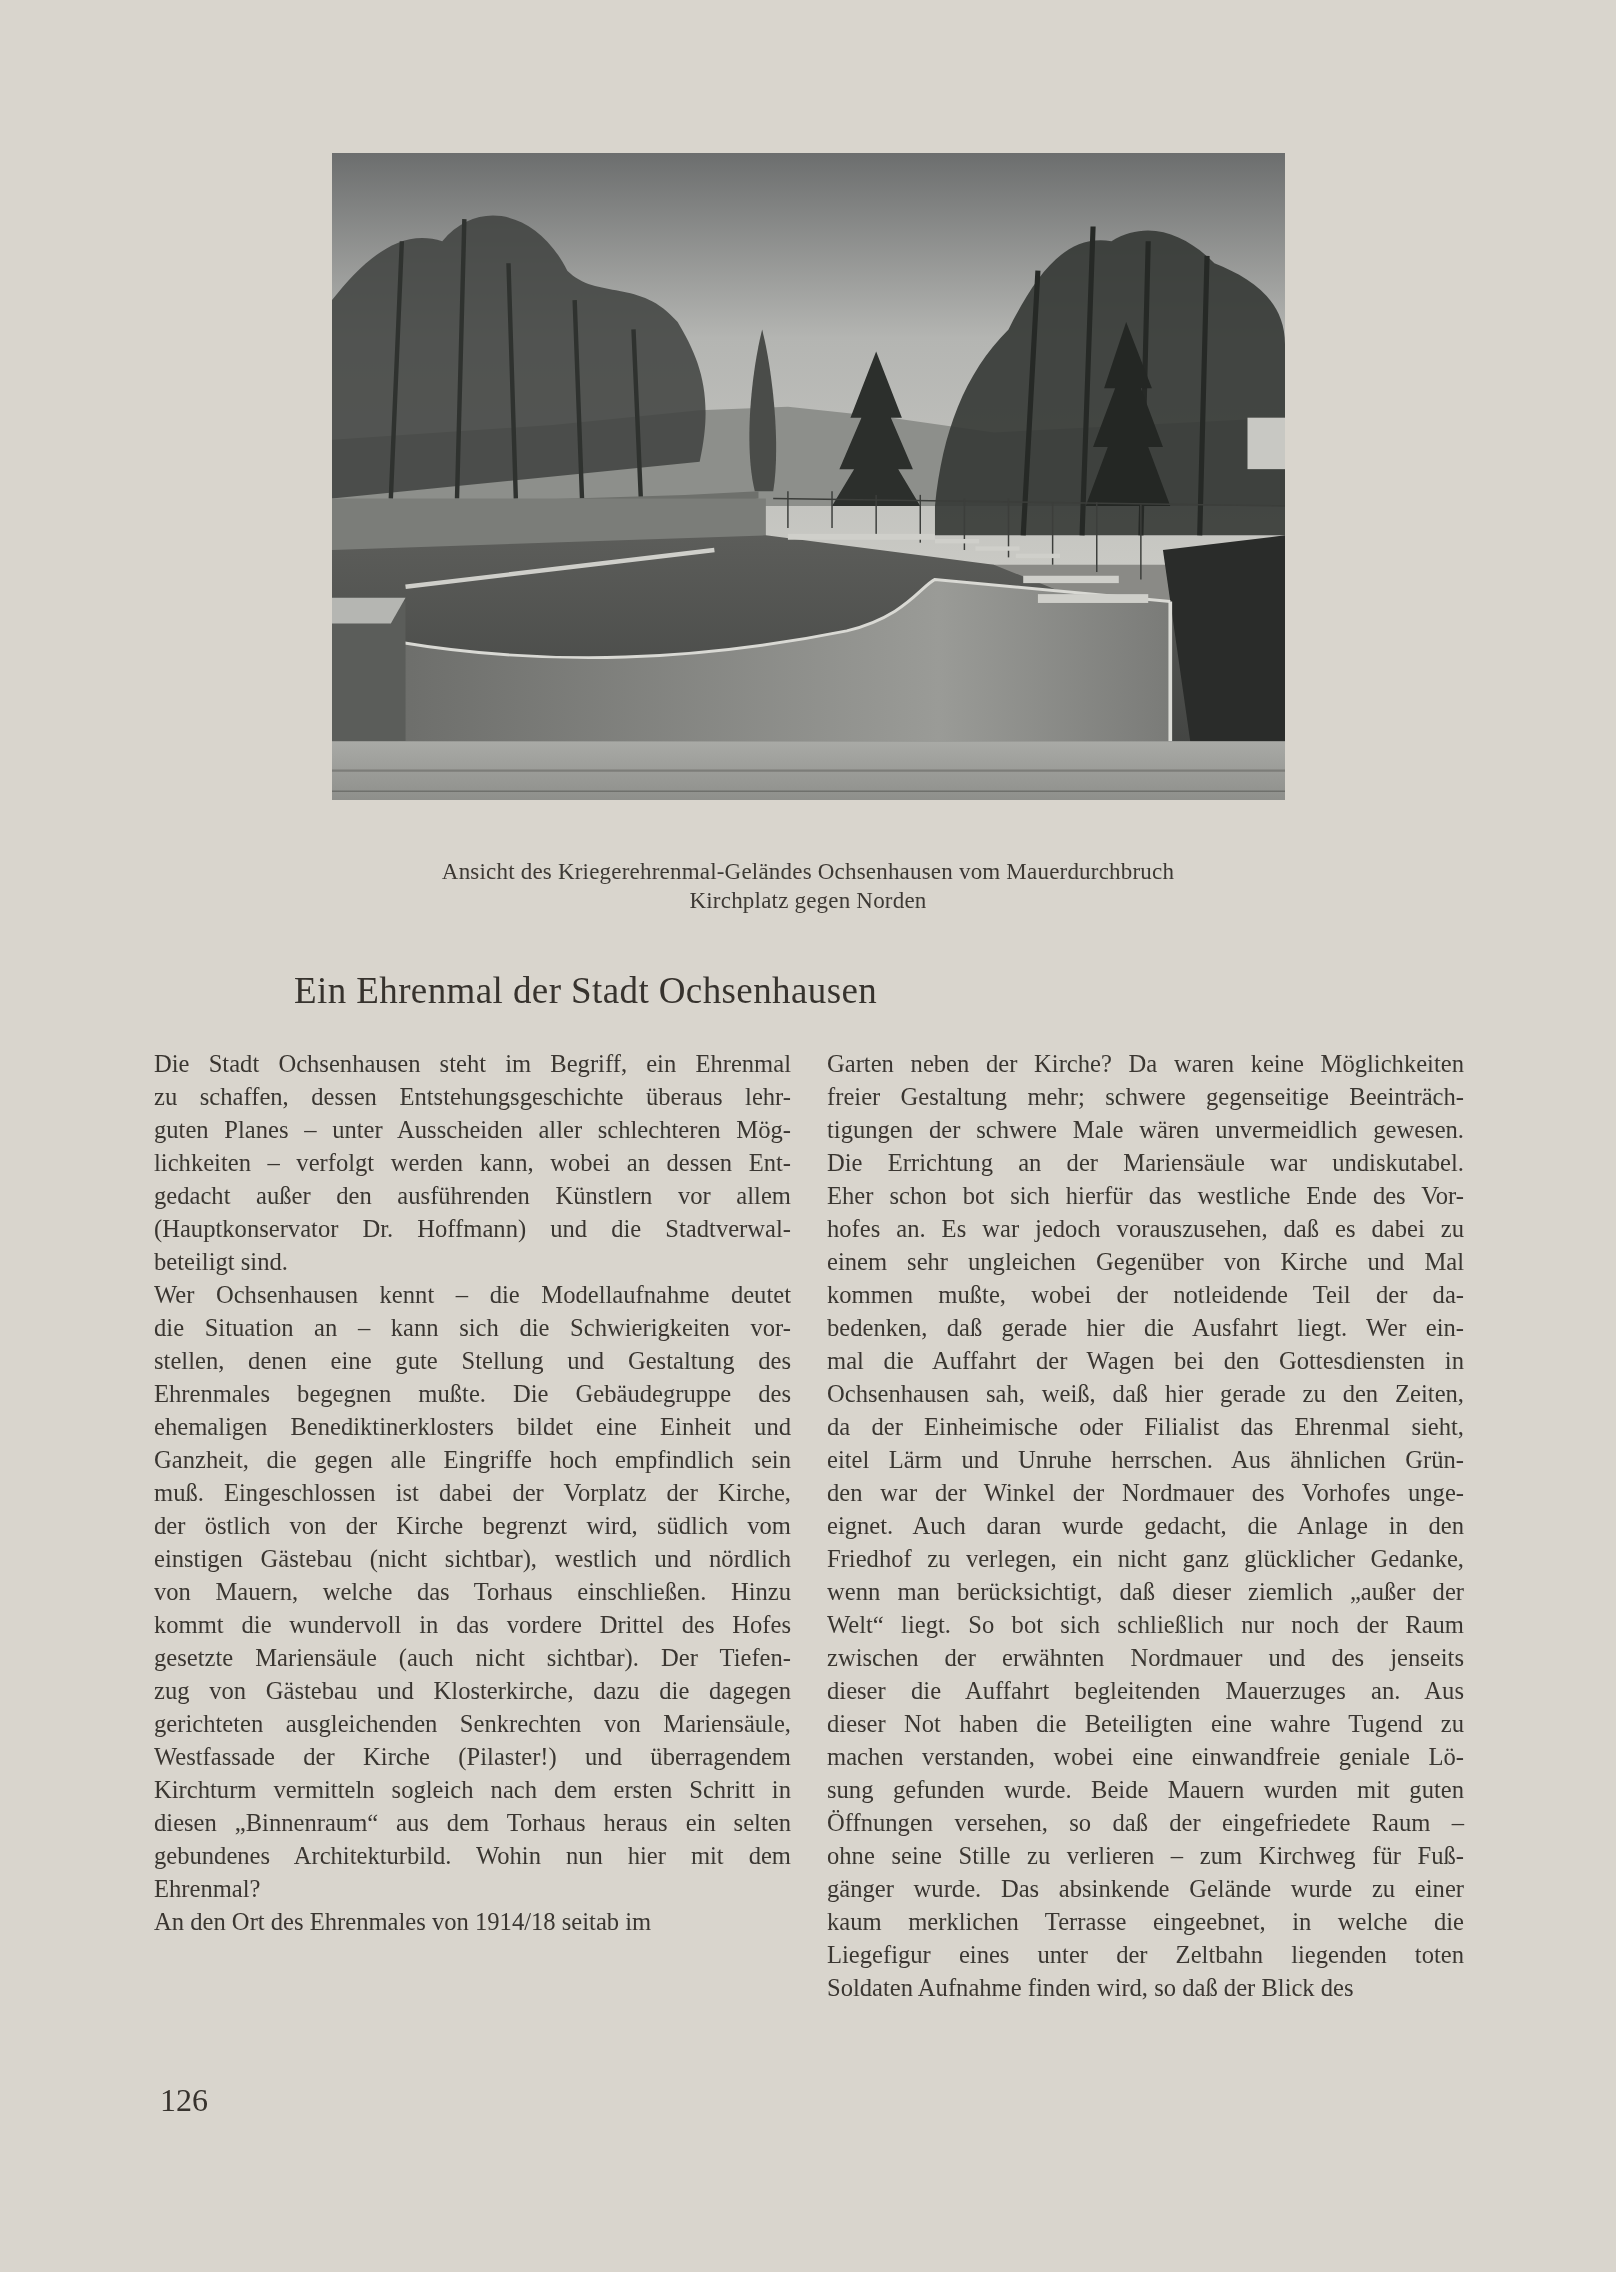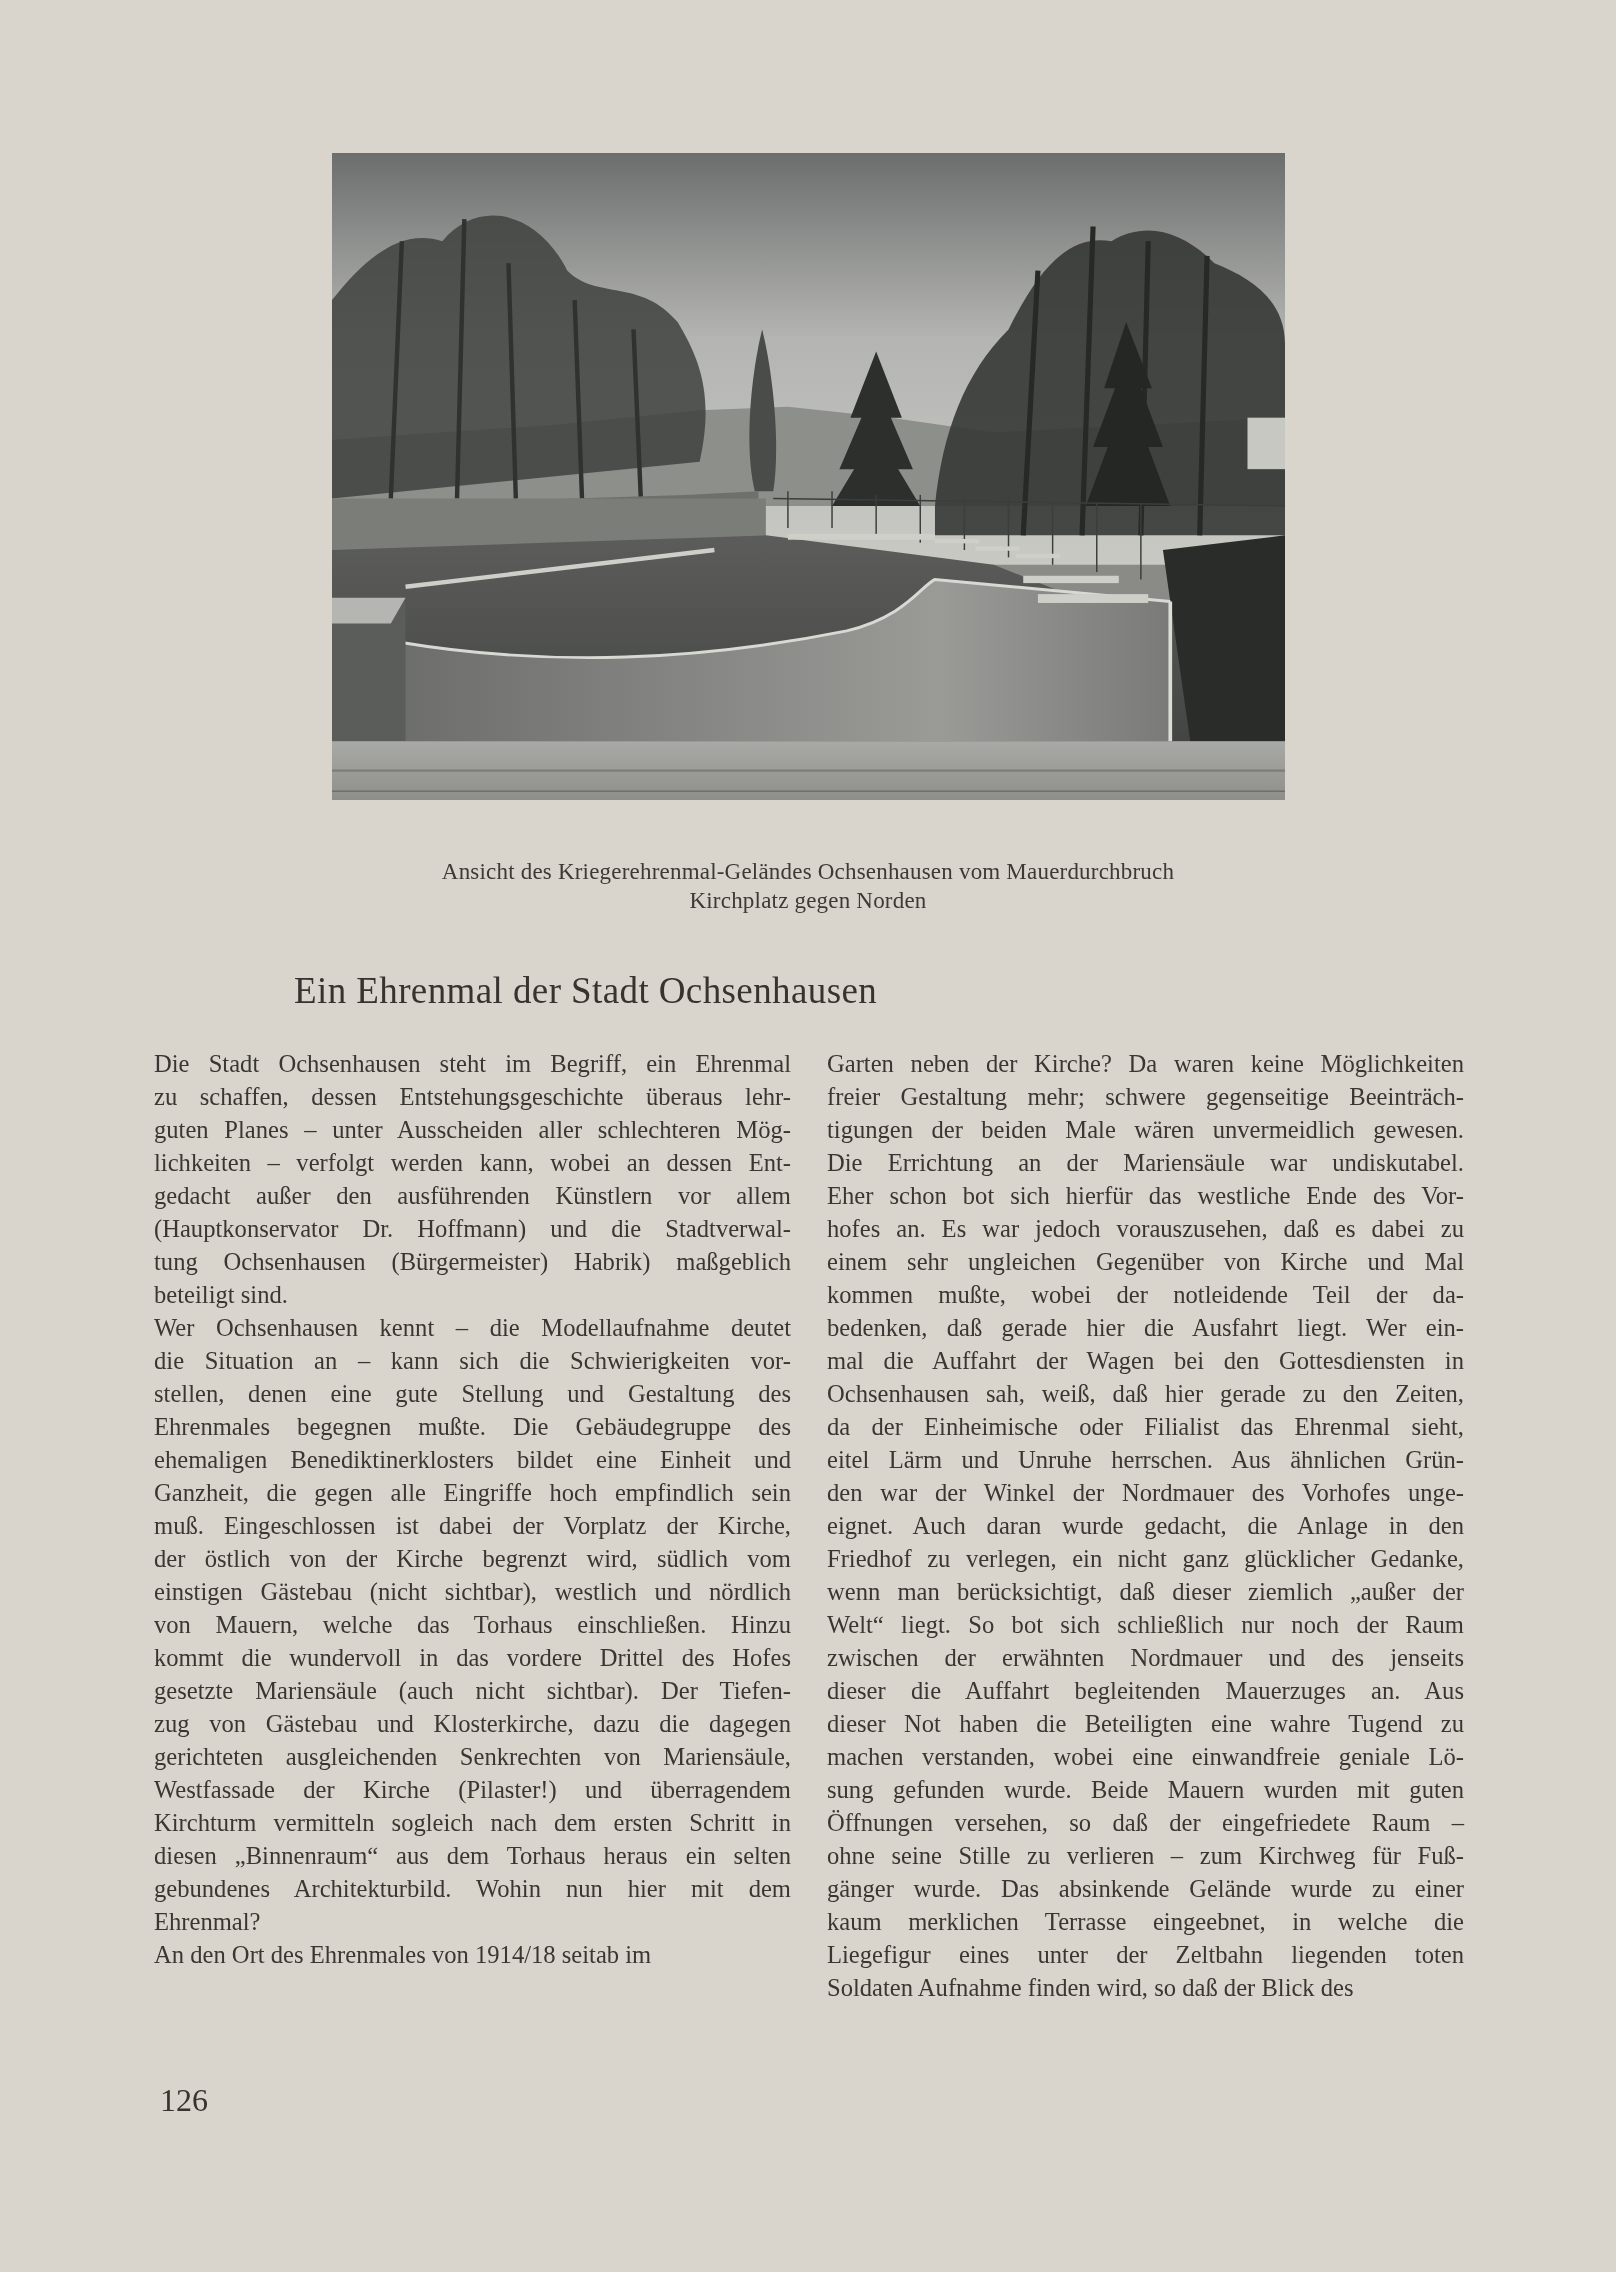--- a/index.html
+++ b/index.html
@@ -167,21 +167,20 @@
 
 <div class="title">Ein Ehrenmal der Stadt Ochsenhausen</div>
 
 <div class="col left" id="col-left">
     <span class="line">Die Stadt Ochsenhausen steht im Begriff, ein Ehrenmal</span>
     <span class="line">zu schaffen, dessen Entstehungsgeschichte überaus lehr-</span>
     <span class="line">guten Planes – unter Ausscheiden aller schlechteren Mög-</span>
     <span class="line">lichkeiten – verfolgt werden kann, wobei an dessen Ent-</span>
     <span class="line">gedacht außer den ausführenden Künstlern vor allem</span>
     <span class="line">(Hauptkonservator Dr. Hoffmann) und die Stadtverwal-</span>
-    <span class="line">tung Ochsenhausen (Bürgermeister) Habrik) maßgeblich</span>
     <span class="line last">beteiligt sind.</span>
     <span class="line">Wer Ochsenhausen kennt – die Modellaufnahme deutet</span>
     <span class="line">die Situation an – kann sich die Schwierigkeiten vor-</span>
     <span class="line">stellen, denen eine gute Stellung und Gestaltung des</span>
     <span class="line">Ehrenmales begegnen mußte. Die Gebäudegruppe des</span>
     <span class="line">ehemaligen Benediktinerklosters bildet eine Einheit und</span>
     <span class="line">Ganzheit, die gegen alle Eingriffe hoch empfindlich sein</span>
     <span class="line">muß. Eingeschlossen ist dabei der Vorplatz der Kirche,</span>
     <span class="line">der östlich von der Kirche begrenzt wird, südlich vom</span>
     <span class="line">einstigen Gästebau (nicht sichtbar), westlich und nördlich</span>
@@ -193,21 +192,21 @@
     <span class="line">Westfassade der Kirche (Pilaster!) und überragendem</span>
     <span class="line">Kirchturm vermitteln sogleich nach dem ersten Schritt in</span>
     <span class="line">diesen „Binnenraum“ aus dem Torhaus heraus ein selten</span>
     <span class="line">gebundenes Architekturbild. Wohin nun hier mit dem</span>
     <span class="line last">Ehrenmal?</span>
     <span class="line last">An den Ort des Ehrenmales von 1914/18 seitab im</span>
   </div>
 <div class="col right" id="col-right">
     <span class="line">Garten neben der Kirche? Da waren keine Möglichkeiten</span>
     <span class="line">freier Gestaltung mehr; schwere gegenseitige Beeinträch-</span>
-    <span class="line">tigungen der beiden Male wären unvermeidlich gewesen.</span>
+    <span class="line">tigungen der schwere Male wären unvermeidlich gewesen.</span>
     <span class="line">Die Errichtung an der Mariensäule war undiskutabel.</span>
     <span class="line">Eher schon bot sich hierfür das westliche Ende des Vor-</span>
     <span class="line">hofes an. Es war jedoch vorauszusehen, daß es dabei zu</span>
     <span class="line">einem sehr ungleichen Gegenüber von Kirche und Mal</span>
     <span class="line">kommen mußte, wobei der notleidende Teil der da-</span>
     <span class="line">bedenken, daß gerade hier die Ausfahrt liegt. Wer ein-</span>
     <span class="line">mal die Auffahrt der Wagen bei den Gottesdiensten in</span>
     <span class="line">Ochsenhausen sah, weiß, daß hier gerade zu den Zeiten,</span>
     <span class="line">da der Einheimische oder Filialist das Ehrenmal sieht,</span>
     <span class="line">eitel Lärm und Unruhe herrschen. Aus ähnlichen Grün-</span>

